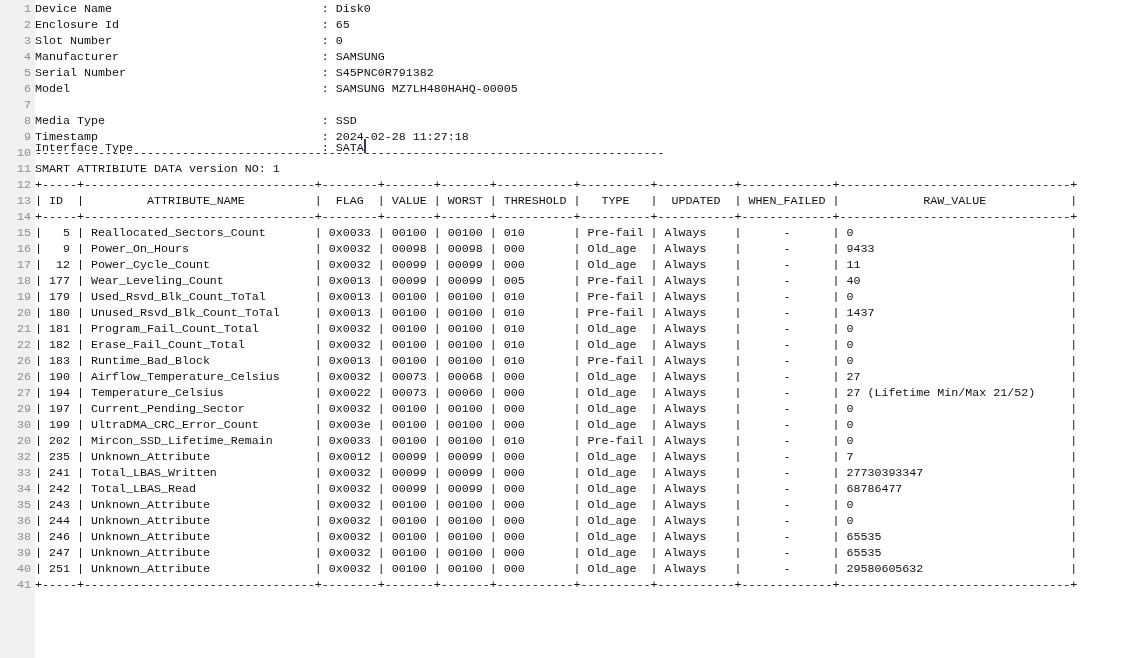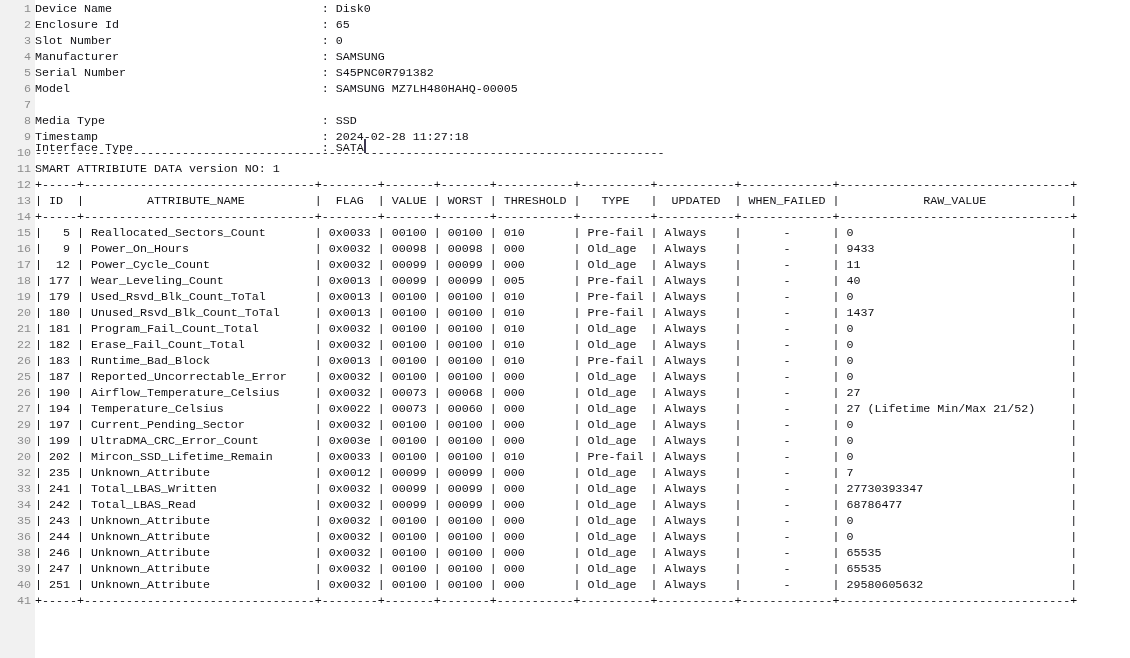--- a/index.html
+++ b/index.html
@@ -126,24 +126,20 @@
       </div>
       <div class="row">
         <div class="num">22</div>
         <div class="txt"><span>| 182 | Erase_Fail_Count_Total          | 0x0032 | 00100 | 00100 | 010       | Old_age  | Always    |      -      | 0                               |</span></div>
       </div>
       <div class="row">
         <div class="num">26</div>
         <div class="txt"><span>| 183 | Runtime_Bad_Block               | 0x0013 | 00100 | 00100 | 010       | Pre-fail | Always    |      -      | 0                               |</span></div>
       </div>
       <div class="row">
-        <div class="num">25</div>
-        <div class="txt"><span>| 187 | Reported_Uncorrectable_Error    | 0x0032 | 00100 | 00100 | 000       | Old_age  | Always    |      -      | 0                               |</span></div>
-      </div>
-      <div class="row">
         <div class="num">26</div>
         <div class="txt"><span>| 190 | Airflow_Temperature_Celsius     | 0x0032 | 00073 | 00068 | 000       | Old_age  | Always    |      -      | 27                              |</span></div>
       </div>
       <div class="row">
         <div class="num">27</div>
         <div class="txt"><span>| 194 | Temperature_Celsius             | 0x0022 | 00073 | 00060 | 000       | Old_age  | Always    |      -      | 27 (Lifetime Min/Max 21/52)     |</span></div>
       </div>
       <div class="row">
         <div class="num">29</div>
         <div class="txt"><span>| 197 | Current_Pending_Sector          | 0x0032 | 00100 | 00100 | 000       | Old_age  | Always    |      -      | 0                               |</span></div>

